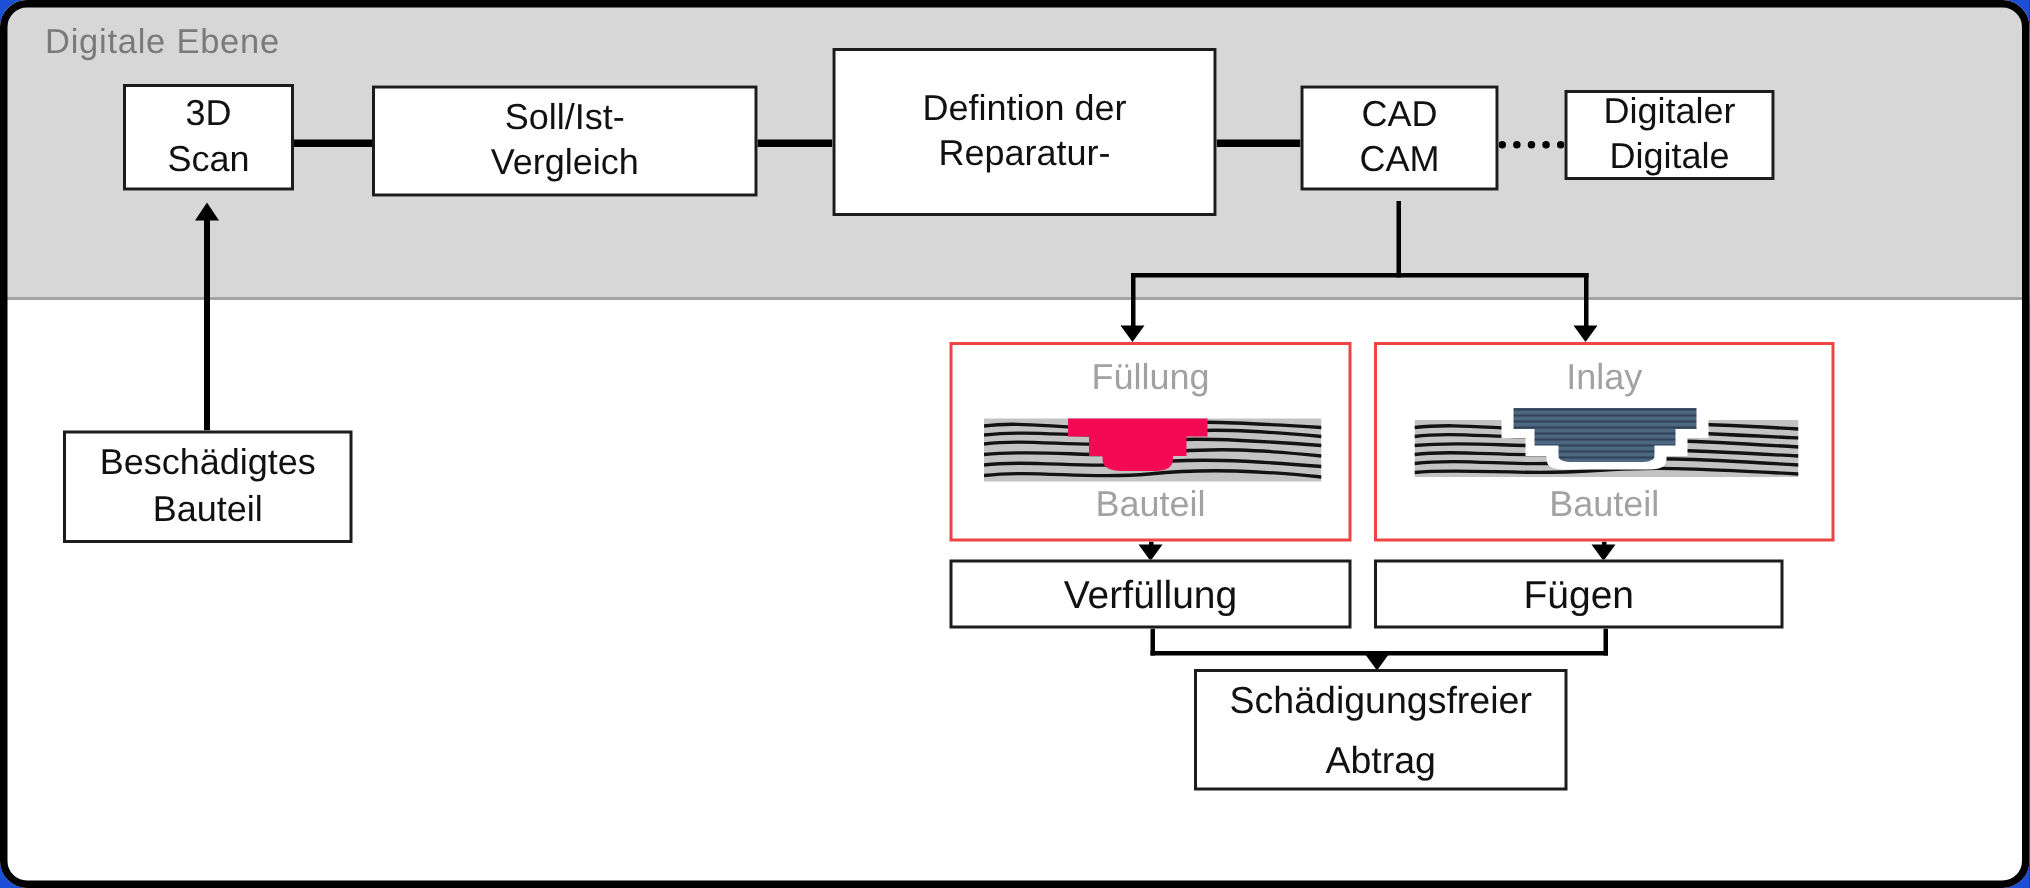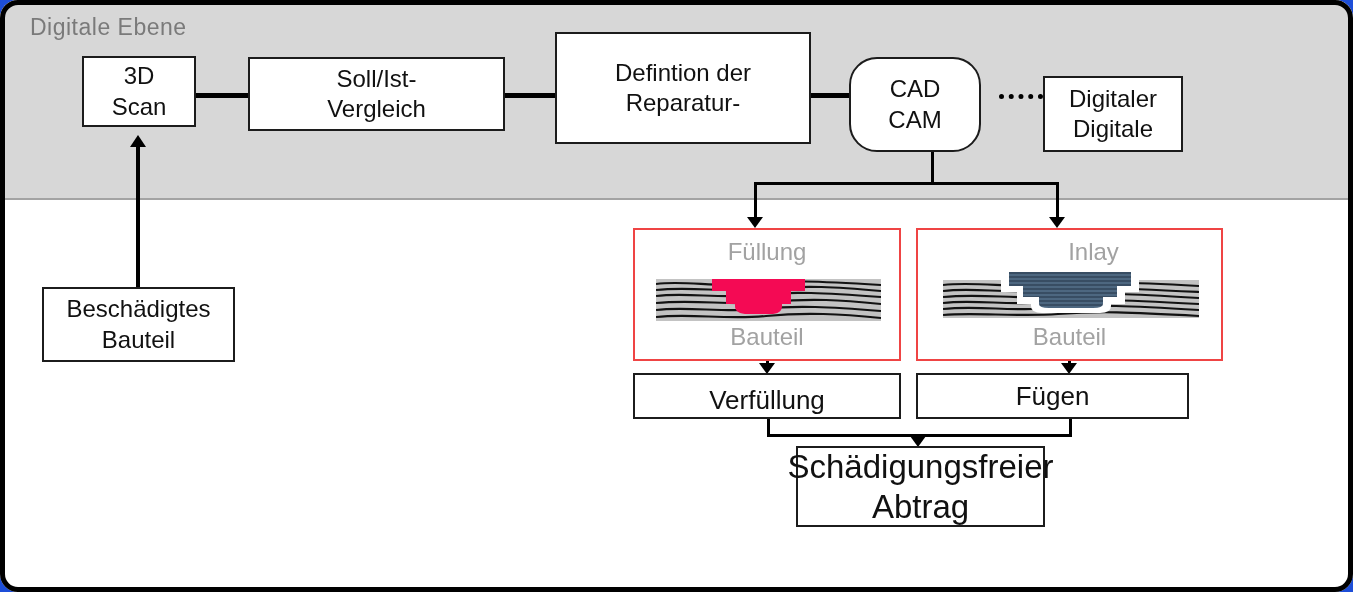--- a/index.html
+++ b/index.html
@@ -12,21 +12,21 @@
   .label-digital{left:30px;top:14px;color:#7A7A7A;}
   .label-physical{left:34px;top:534px;color:#9E9E9E;}
   .box{position:absolute;background:#fff;border:2px solid #1c1c1c;display:flex;flex-direction:column;align-items:center;justify-content:center;
        font-size:24px;color:#111;text-align:center;line-height:1.26;box-sizing:border-box;z-index:5;}
   .imgbox{position:absolute;background:#fff;border:2px solid #ef4444;box-sizing:border-box;z-index:5;}
   .imglabel{position:absolute;width:100%;text-align:center;color:#A2A2A2;font-size:24px;}
   .hline,.vline{position:absolute;background:#000;z-index:2;}
   .dotline{position:absolute;height:0;border-top:5px dotted #000;z-index:2;}
   .arrow-down{position:absolute;width:0;height:0;border-left:8px solid transparent;border-right:8px solid transparent;border-top:11px solid #000;z-index:3;}
   .arrow-up{position:absolute;width:0;height:0;border-left:8px solid transparent;border-right:8px solid transparent;border-bottom:12px solid #000;z-index:3;}
-  .abtrag-box{line-height:40px;font-size:33px;}
+  .abtrag-box{line-height:40px;font-size:25px;}
   .lam{position:absolute;z-index:1;}
 </style>
 </head>
 <body>
 
 <div id="stage">
   <div id="frame">
 
     <div class="band"></div>
     <span class="layer-label label-digital">Digitale Ebene</span>
@@ -62,25 +62,25 @@
       <span>Scan</span>
     </div>
     <div class="box" style="left:248px;top:57px;width:257px;height:74px;">
       <span>Soll/Ist-</span>
       <span>Vergleich</span>
     </div>
     <div class="box" style="left:555px;top:32px;width:256px;height:112px;">
       <span>Defintion der</span>
       <span>Reparatur-</span>
     </div>
-    <div class="box" style="left:849px;top:57px;width:132px;height:95px;border-radius:28px;">
+    <div class="box" style="left:867px;top:57px;width:132px;height:70px;">
       <span>CAD</span>
       <span>CAM</span>
     </div>
-    <div class="box" style="left:1043px;top:60px;width:140px;height:76px;margin-top:16px;">
+    <div class="box" style="left:1043px;top:60px;width:140px;height:60px;">
       <span>Digitaler</span>
       <span>Digitale</span>
     </div>
 
     <div class="box" style="left:42px;top:287px;width:193px;height:75px;">
       <span>Beschädigtes</span>
       <span>Bauteil</span>
     </div>
 
     <div class="imgbox" style="left:633px;top:228px;width:268px;height:133px;">
@@ -94,21 +94,21 @@
           <path d="M0,25 C40,21 75,28 115,24 S185,22 225,26"></path>
           <path d="M0,32 C30,28 70,35 105,31 S175,29 225,33"></path>
           <path d="M0,39 C35,35 70,42 110,38 S185,36 225,40"></path>
         </g>
         <path d="M56,1 L149,1 L149,13 L135,13 L135,26 L126,26 L126,28 Q126,36 114,36 L92,36 Q79,36 79,28 L79,26 L70,26 L70,13 L56,13 Z" fill="#F40A54"></path>
       </svg>
       <span class="imglabel" style="bottom:8px;">Bauteil</span>
     </div>
 
     <div class="imgbox" style="left:916px;top:228px;width:307px;height:133px;">
-      <span class="imglabel" style="top:8px;margin-left:24px;">Inlay</span>
+      <span class="imglabel" style="top:8px;">Inlay</span>
       <svg class="lam" style="left:25px;top:38px;" width="256" height="56" viewBox="0 0 256 56">
         <defs>
           <pattern id="inlayStripes" width="8" height="4" patternUnits="userSpaceOnUse">
             <rect width="8" height="4" fill="#4D6780"></rect>
             <line x1="0" y1="1" x2="8" y2="1" stroke="#2F4257" stroke-width="1.4"></line>
           </pattern>
         </defs>
         <rect x="0" y="12" width="256" height="38" fill="#C3C3C3"></rect>
         <g fill="none" stroke="#121212" stroke-width="2.2">
           <path d="M0,17 C35,13 70,21 110,17 S185,14 256,18"></path>
@@ -117,21 +117,21 @@
           <path d="M0,35 C30,31 70,38 105,34 S180,32 256,36"></path>
           <path d="M0,41 C35,37 70,44 110,40 S190,38 256,42"></path>
           <path d="M0,47 C30,44 75,49 115,46 S185,44 256,48"></path>
         </g>
         <path fill="#ffffff" d="M58,12 H196 V24 H182 V36 H168 V38 Q168,45 157,45 H99 Q88,45 88,38 V36 H74 V24 H58 Z"></path>
         <path fill="url(#inlayStripes)" d="M66,4 H188 V18 H174 V29 H160 V36 Q160,40 150,40 H106 Q96,40 96,36 V29 H80 V18 H66 Z"></path>
       </svg>
       <span class="imglabel" style="bottom:8px;">Bauteil</span>
     </div>
 
-    <div class="box" style="left:633px;top:373px;width:268px;height:46px;font-size:26px;justify-content:flex-end;">
+    <div class="box" style="left:633px;top:373px;width:268px;height:46px;font-size:26px;">
       <span>Verfüllung</span>
     </div>
     <div class="box" style="left:916px;top:373px;width:273px;height:46px;font-size:26px;">
       <span>Fügen</span>
     </div>
     <div class="box abtrag-box" style="left:796px;top:446px;width:249px;height:81px;">
       <span>Schädigungsfreier</span>
       <span>Abtrag</span>
     </div>
 

